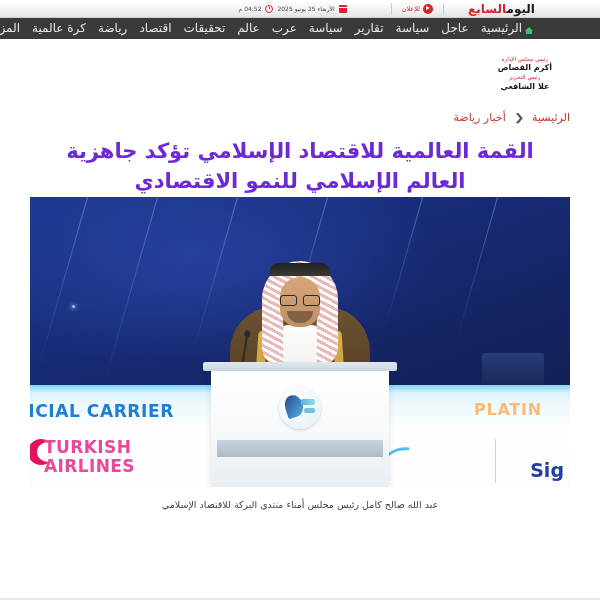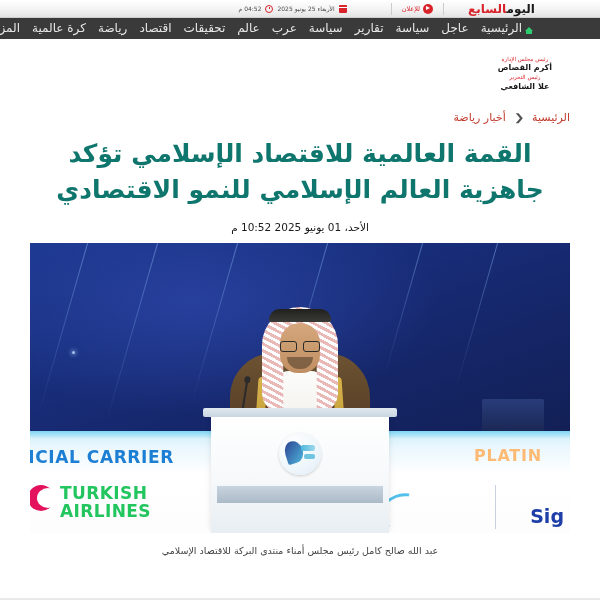--- a/index.html
+++ b/index.html
@@ -217,22 +217,22 @@
     color: #c0392b;
   }
   .breadcrumb .crumb { white-space: nowrap; cursor: pointer; }
   .chev {
     color: #555;
     font-size: 10px;
     transform: scaleX(1.3);
   }
 
   .headline {
-    color: #0f766e;
-    font-size: 25px;
+    color: #6d28d9;
+    font-size: 21px;
     font-weight: bold;
     line-height: 1.45;
     text-align: center;
     padding: 6px 4px 0 4px;
     letter-spacing: -0.2px;
   }
 
   .pubdate {
     text-align: center;
     font-size: 10.5px;
@@ -293,25 +293,25 @@
     left: -14px; bottom: 66px;
     font-size: 17px;
     font-weight: bold;
     color: #1d7fd4;
     letter-spacing: 0.6px;
     direction: ltr;
     white-space: nowrap;
   }
   .sp-turkish {
     position: absolute;
-    left: 30px; bottom: 12px;
+    left: 14px; bottom: 12px;
     direction: ltr;
     font-size: 17px;
     font-weight: bold;
-    color: #22c55e;
+    color: #ec4899;
     line-height: 1.08;
     letter-spacing: 0.4px;
     white-space: nowrap;
   }
   .turkish-mark {
     position: absolute;
     left: -2px; bottom: 22px;
     width: 26px; height: 26px;
     border-radius: 50%;
     background: #e4125c;
@@ -605,21 +605,20 @@
 <main class="page">
 
   <div class="breadcrumb">
     <span class="crumb">الرئيسية</span>
     <span class="chev">❮</span>
     <span class="crumb">أخبار رياضة</span>
   </div>
 
   <h1 class="headline">القمة العالمية للاقتصاد الإسلامي تؤكد جاهزية العالم الإسلامي للنمو الاقتصادي</h1>
 
-  <div class="pubdate">الأحد، 01 يونيو 2025 10:52 م</div>
 
   <figure class="photo">
     <div class="backdrop"></div>
 
     <div class="beam" style="left:60px; top:-10px; height:190px;"></div>
     <div class="beam" style="left:130px; top:-10px; height:200px;"></div>
     <div class="beam" style="left:210px; top:-10px; height:180px;"></div>
     <div class="beam" style="left:300px; top:-10px; height:170px;"></div>
     <div class="beam" style="left:395px; top:-10px; height:150px;"></div>
     <div class="beam" style="left:470px; top:-10px; height:160px;"></div>

